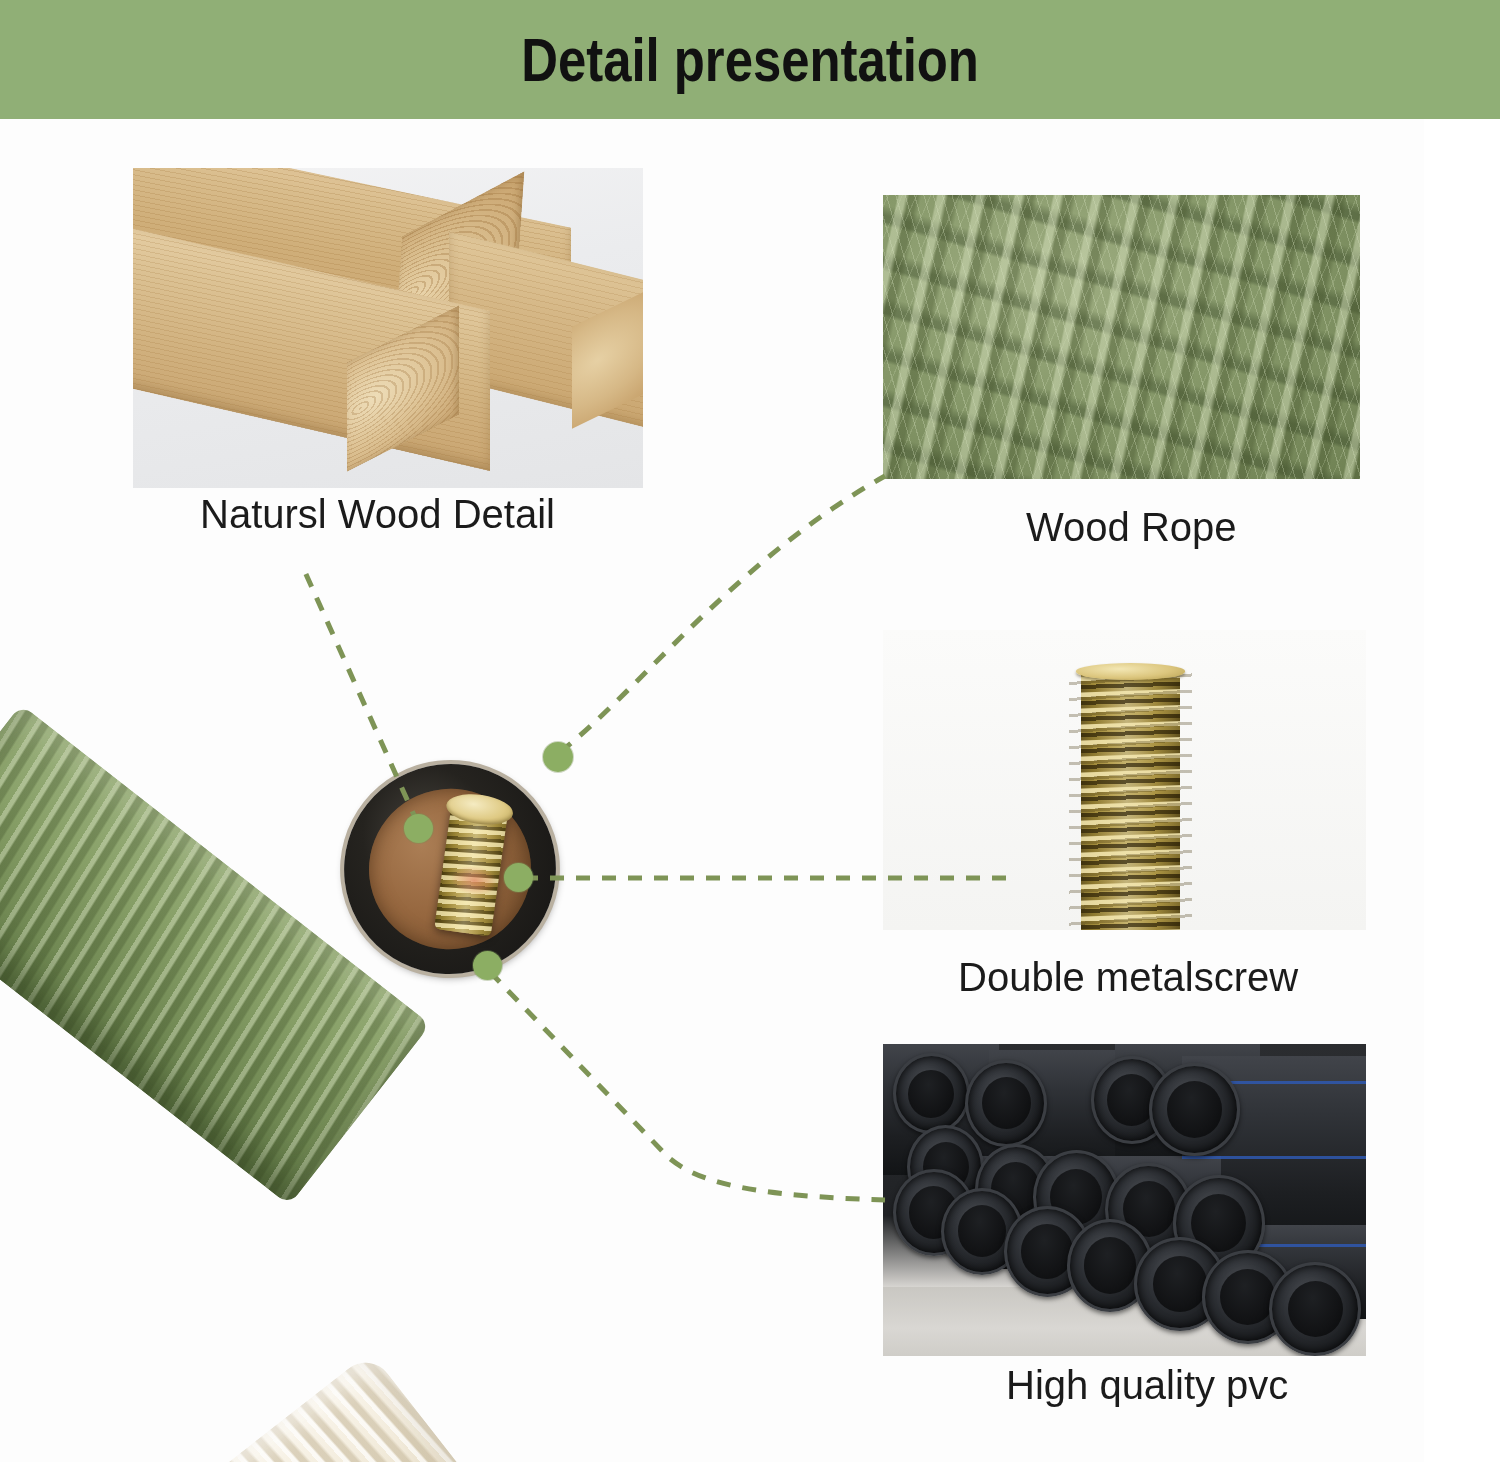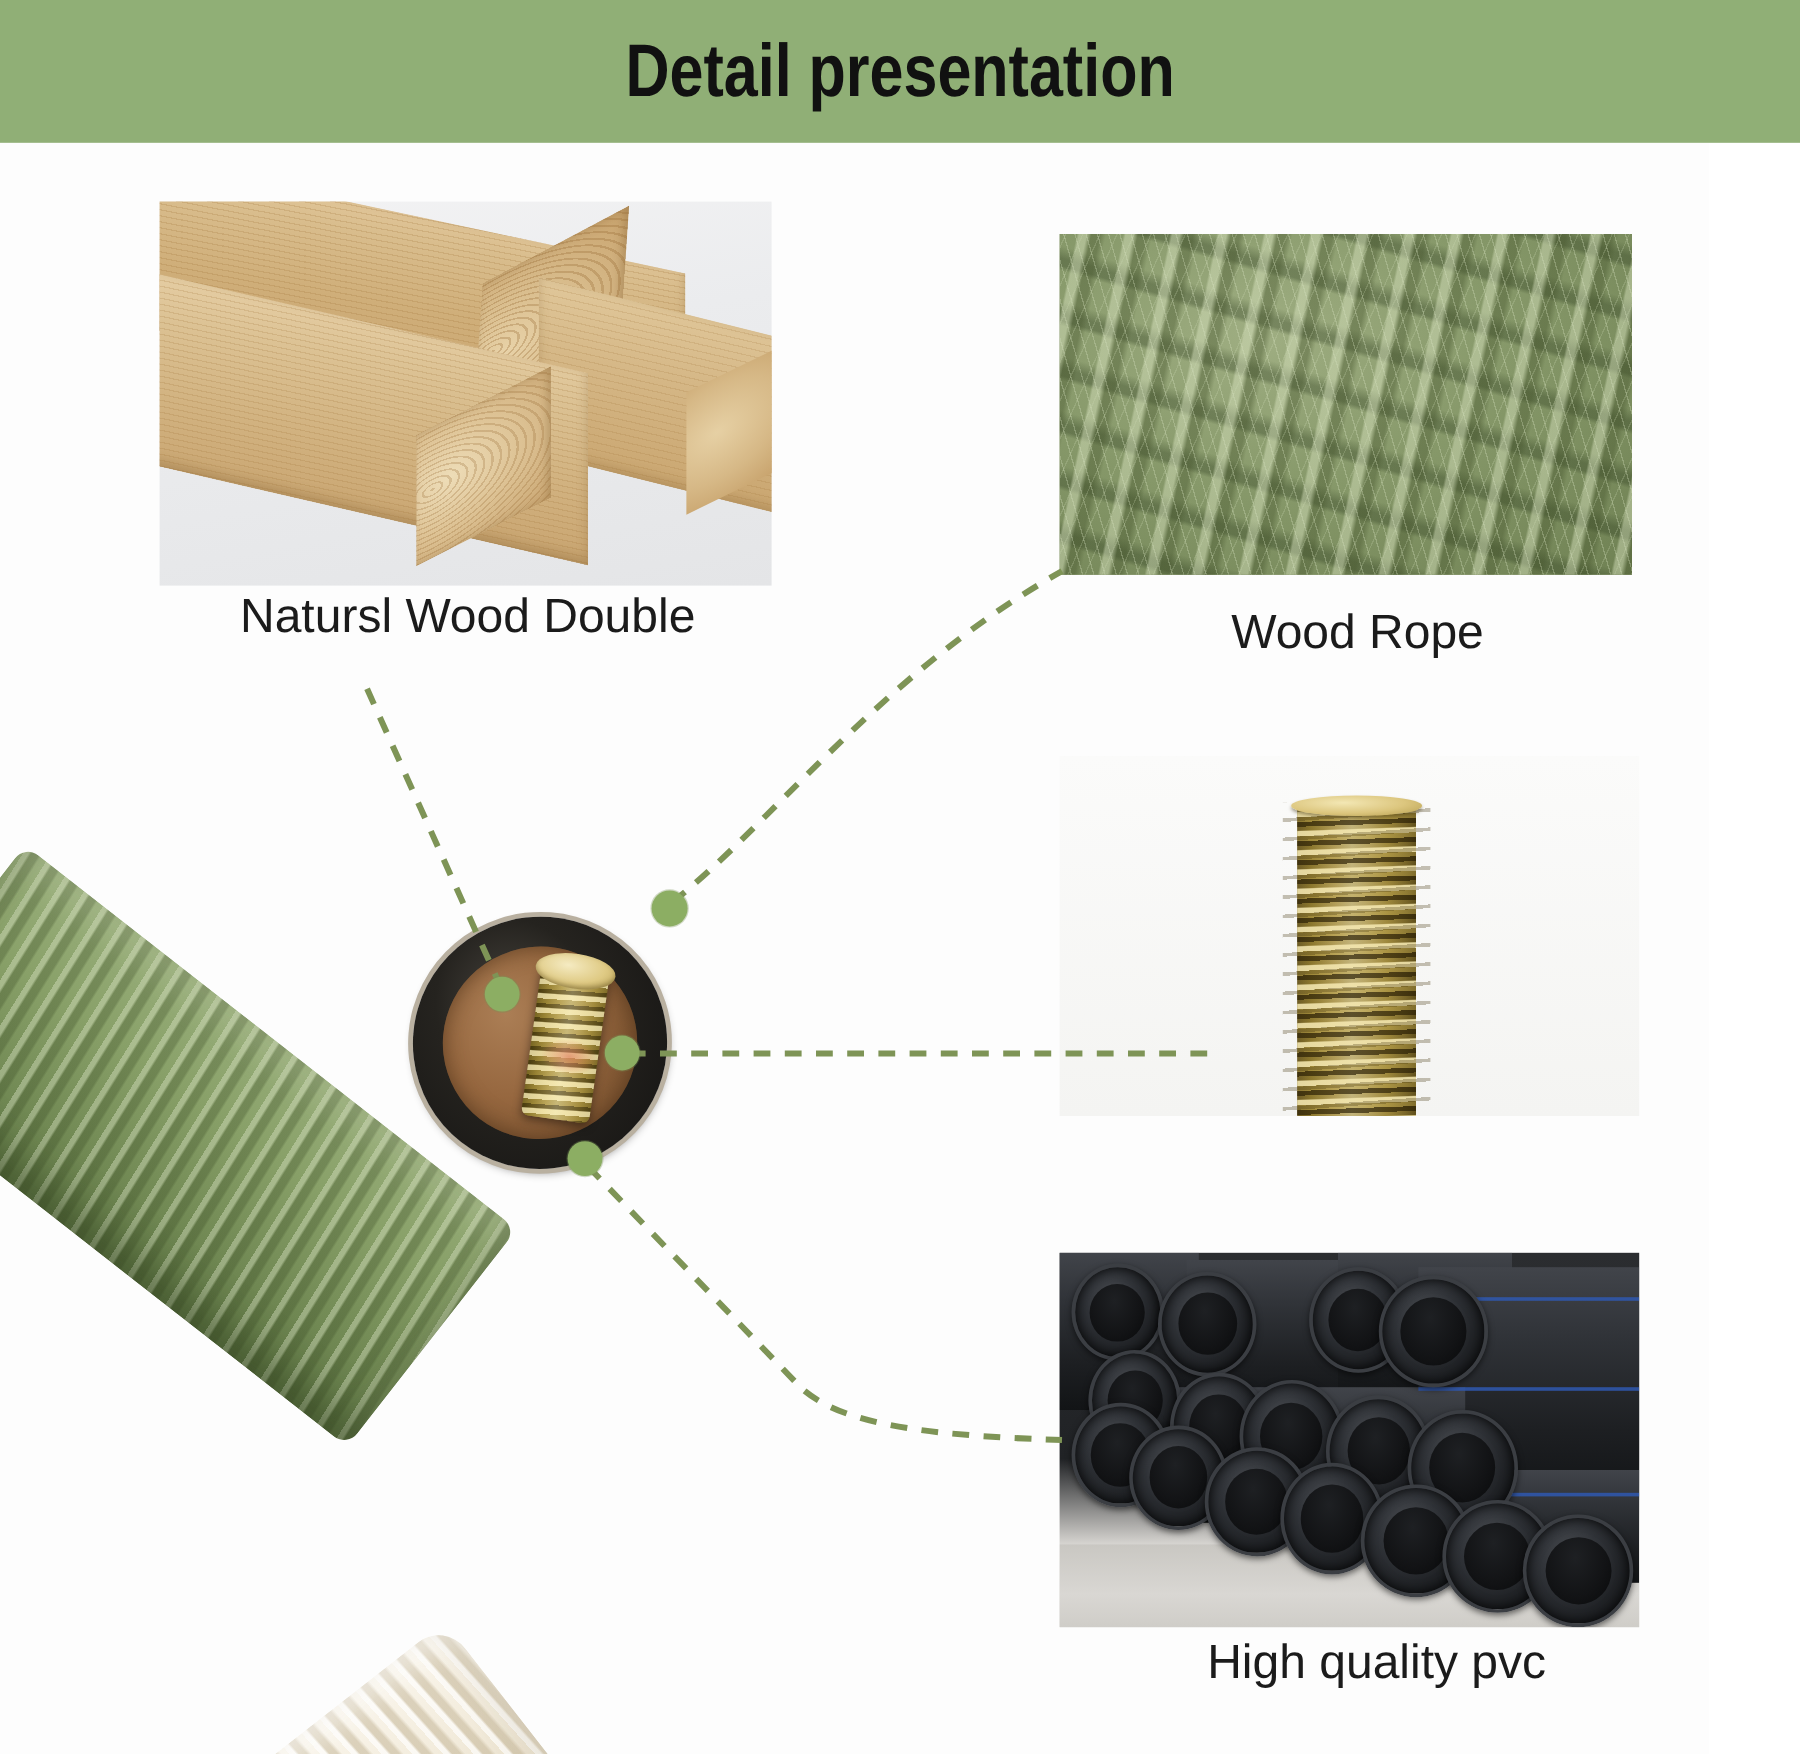--- a/index.html
+++ b/index.html
@@ -371,17 +371,18 @@
     <path d="M524,878 L1008,878" fill="none" stroke="#7e9456" stroke-width="5" stroke-dasharray="14,12" stroke-linecap="butt"></path>
 
     <path d="M490,972 L668,1157 C700,1185 760,1196 885,1200" fill="none" stroke="#7e9456" stroke-width="5" stroke-dasharray="14,12" stroke-linecap="butt"></path>
   </svg>
 
   <div class="dot" style="left:404px; top:814px; width:29px; height:29px;"></div>
   <div class="dot" style="left:543px; top:742px; width:30px; height:30px;"></div>
   <div class="dot" style="left:504px; top:863px; width:29px; height:29px;"></div>
   <div class="dot" style="left:473px; top:951px; width:29px; height:29px;"></div>
 
-  <div class="caption" id="cap-wood">Natursl Wood Double</div>
+  <div class="caption" id="cap-wood">Natursl Wood Detail</div>
   <div class="caption" id="cap-rope">Wood Rope</div>
+  <div class="caption" id="cap-screw">Double metalscrew</div>
   <div class="caption" id="cap-pvc">High quality pvc</div>
 
 </div>
 
 </body></html>

